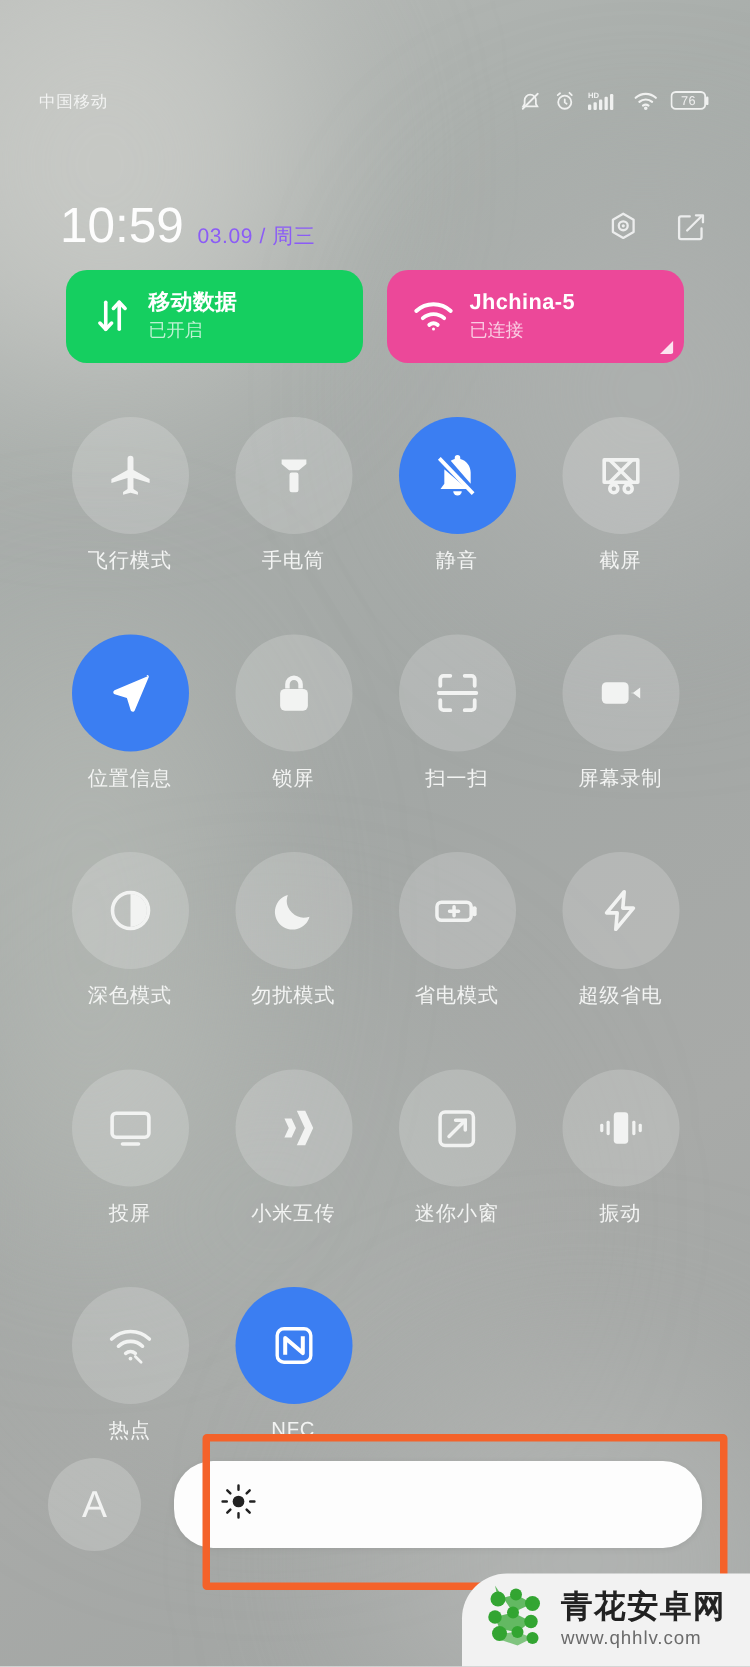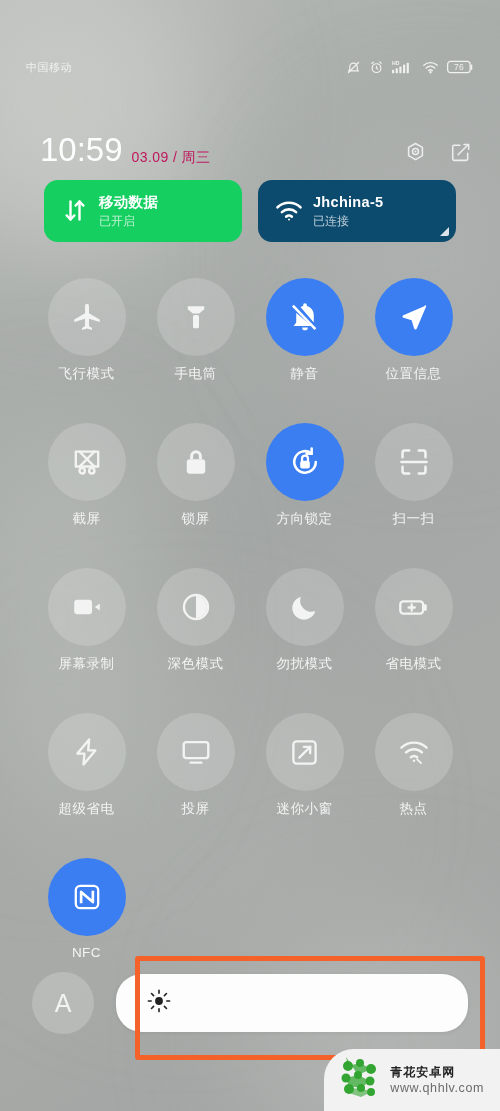--- a/index.html
+++ b/index.html
@@ -45,21 +45,21 @@
   
   .clockrow {
     position: absolute; top: 112px; left: 0; right: 0; height: 60px;
     display: flex; align-items: flex-end; padding: 0 28px 0 40px;
   }
   .time {
     font-size: 33px; line-height: 44px; color: #fdfdfd;
     font-weight: 300; letter-spacing: 0px;
   }
   .date {
-    font-size: 14px; color: #be185d; margin-left: 9px; margin-bottom: 5px;
+    font-size: 14px; color: #8b5cf6; margin-left: 9px; margin-bottom: 5px;
     letter-spacing: .4px;
   }
   .clock-actions { margin-left: auto; display: flex; align-items: center; gap: 22px; margin-bottom: 4px; }
 
   
   .cards {
     position: absolute; top: 180px; left: 44px; right: 44px;
     display: flex; gap: 16px;
   }
   .card {
@@ -125,21 +125,21 @@
   }
 
   
   .watermark {
     position: absolute; right: 0; bottom: 0;
     height: 62px; padding: 0 16px 0 14px;
     background: #f2f2f2; border-top-left-radius: 30px;
     display: flex; align-items: center; gap: 10px;
   }
   .wm-text { display: flex; flex-direction: column; line-height: 1; }
-  .wm-title { font-size: 12px; font-weight: 700; color: #222; letter-spacing: 1px; }
+  .wm-title { font-size: 21px; font-weight: 700; color: #222; letter-spacing: 1px; }
   .wm-url { font-size: 12.5px; color: #6b6b6b; margin-top: 4px; letter-spacing: .6px; }
 </style>
 </head>
 <body>
 
 <div class="bg-blob blob-a"></div>
 <div class="bg-blob blob-b"></div>
 <div class="bg-blob blob-c"></div>
 <div class="bg-blob blob-d"></div>
 <div class="bg-blob blob-e"></div>
@@ -221,21 +221,21 @@
           <path d="M15.5 21.5v-18"></path>
             <path d="M11.6 7.6l3.9-4.1 3.9 4.1"></path>
         </svg>
       </span>
       <span class="card-text">
         <span class="card-title">移动数据</span><br>
         <span class="card-sub">已开启</span>
       </span>
     </div>
 
-    <div class="card" style="background:#0c4a6e">
+    <div class="card" style="background:#ec4899">
       <span class="card-ico">
         <svg width="28" height="22" viewBox="0 0 28 22" fill="none" stroke="#fff" stroke-width="2.6" stroke-linecap="round">
           <path d="M2.5 7.3a17 17 0 0 1 23 0"></path>
           <path d="M6.9 12.1a10.7 10.7 0 0 1 14.2 0"></path>
           <path d="M11.2 16.6a4.6 4.6 0 0 1 5.6 0"></path>
           <circle cx="14" cy="19.4" r="1" fill="#fff" stroke="none"></circle>
         </svg>
       </span>
       <span class="card-text">
         <span class="card-title">Jhchina-5</span><br>
@@ -278,69 +278,56 @@
             <path d="M5.8 9.3v6.6L4 18.3h12.6L5.9 9.2z"></path>
             <path d="M10 19.4a2 2 0 0 0 4 0z"></path>
             <path d="M4.1 3.3L20 19.9l-1.3 1.3L2.8 4.6z"></path>
           </svg>
         </span>
       </div>
       <div class="tile-label">静音</div>
     </div>
 
     <div class="tile">
-      <div class="tile-circle on-blue">
-        <span>
-          <svg width="32" height="32" viewBox="0 0 24 24" fill="#fff">
-            <path d="M20.6 3.6L4 10.6c-.9.4-.8 1.7.1 2l6.1 1.9 1.9 6.1c.3.9 1.6 1 2 .1l7-16.6c.3-.7-.4-1.4-1.1-1z"></path>
-          </svg>
-        </span>
-      </div>
-      <div class="tile-label">位置信息</div>
-    </div>
-
-    <div class="tile">
       <div class="tile-circle">
         <span>
           <svg width="32" height="32" viewBox="0 0 24 24" fill="none" stroke="#f2f3f2" stroke-width="1.8" stroke-linecap="round" stroke-linejoin="round">
             <path d="M3.6 4.2h16.8v11.2H3.6z"></path>
             <path d="M6.4 4.2l11.2 11.2M17.6 4.2L6.4 15.4"></path>
             <circle cx="8.4" cy="18.6" r="2"></circle>
             <circle cx="15.6" cy="18.6" r="2"></circle>
           </svg>
         </span>
       </div>
       <div class="tile-label">截屏</div>
     </div>
 
     <div class="tile">
+      <div class="tile-circle on-blue">
+        <span>
+          <svg width="32" height="32" viewBox="0 0 24 24" fill="#fff">
+            <path d="M20.6 3.6L4 10.6c-.9.4-.8 1.7.1 2l6.1 1.9 1.9 6.1c.3.9 1.6 1 2 .1l7-16.6c.3-.7-.4-1.4-1.1-1z"></path>
+          </svg>
+        </span>
+      </div>
+      <div class="tile-label">位置信息</div>
+    </div>
+
+    <div class="tile">
       <div class="tile-circle">
         <span>
           <svg width="30" height="30" viewBox="0 0 24 24" fill="#f2f3f2">
             <path d="M12 2.6a4.7 4.7 0 0 0-4.7 4.7v2.3h2.4V7.3a2.3 2.3 0 0 1 4.6 0v2.3h2.4V7.3A4.7 4.7 0 0 0 12 2.6z"></path>
             <rect x="4.6" y="9.8" width="14.8" height="11.6" rx="2.6"></rect>
           </svg>
         </span>
       </div>
       <div class="tile-label">锁屏</div>
     </div>
 
-    <div class="tile">
-      <div class="tile-circle on-blue">
-        <span>
-          <svg width="34" height="34" viewBox="0 0 24 24" fill="none" stroke="#fff" stroke-width="1.8" stroke-linecap="round">
-            <path d="M19.6 12a7.6 7.6 0 1 1-3.3-6.3"></path>
-            <path d="M16.7 2.5v3.6h-3.6"></path>
-            <path d="M9.9 11.1V9.6a2.1 2.1 0 0 1 4.2 0v1.5" stroke-width="1.6"></path>
-            <rect x="8.6" y="11.1" width="6.8" height="5.4" rx="1.4" fill="#fff" stroke="none"></rect>
-          </svg>
-        </span>
-      </div>
-      <div class="tile-label">方向锁定</div>
-    </div>
 
     <div class="tile">
       <div class="tile-circle">
         <span>
           <svg width="32" height="32" viewBox="0 0 24 24" fill="none" stroke="#f2f3f2" stroke-width="1.9" stroke-linecap="round">
             <path d="M3.4 8.4V5a1.6 1.6 0 0 1 1.6-1.6h3.4"></path>
             <path d="M20.6 8.4V5A1.6 1.6 0 0 0 19 3.4h-3.4"></path>
             <path d="M3.4 15.6V19A1.6 1.6 0 0 0 5 20.6h3.4"></path>
             <path d="M20.6 15.6V19a1.6 1.6 0 0 1-1.6 1.6h-3.4"></path>
             <path d="M2.6 12h18.8"></path>
@@ -415,34 +402,59 @@
         <span>
           <svg width="32" height="32" viewBox="0 0 24 24" fill="none" stroke="#f2f3f2" stroke-width="1.8" stroke-linecap="round">
             <rect x="2.8" y="4.6" width="18.4" height="12" rx="2"></rect>
             <path d="M8 20h8"></path>
           </svg>
         </span>
       </div>
       <div class="tile-label">投屏</div>
     </div>
 
+    <div class="tile">
+      <div class="tile-circle">
+        <span>
+          <svg width="32" height="32" viewBox="0 0 24 24" fill="#f2f3f2">
+            <path d="M13.4 3.4h4.2l4 8.6-4 8.6h-4.2l4-8.6z"></path>
+            <path d="M7.2 7.2h3.6l2.2 4.8-2.2 4.8H7.2l2.2-4.8z"></path>
+          </svg>
+        </span>
+      </div>
+      <div class="tile-label">小米互传</div>
+    </div>
 
     <div class="tile">
       <div class="tile-circle">
         <span>
           <svg width="31" height="31" viewBox="0 0 24 24" fill="none" stroke="#f2f3f2" stroke-width="1.8" stroke-linecap="round">
             <rect x="3.4" y="3.4" width="17.2" height="17.2" rx="2.6"></rect>
             <path d="M16.4 7.6L8 16"></path>
             <path d="M16.4 12.6v-5h-5"></path>
           </svg>
         </span>
       </div>
       <div class="tile-label">迷你小窗</div>
     </div>
 
+    <div class="tile">
+      <div class="tile-circle">
+        <span>
+          <svg width="34" height="34" viewBox="0 0 24 24" fill="#f2f3f2">
+            <rect x="8.6" y="4.6" width="6.8" height="14.8" rx="1.6"></rect>
+            <rect x="5.2" y="8.6" width="1.5" height="6.8" rx="0.7"></rect>
+            <rect x="2.2" y="10" width="1.5" height="4" rx="0.7"></rect>
+            <rect x="17.3" y="8.6" width="1.5" height="6.8" rx="0.7"></rect>
+            <rect x="20.3" y="10" width="1.5" height="4" rx="0.7"></rect>
+          </svg>
+        </span>
+      </div>
+      <div class="tile-label">振动</div>
+    </div>
 
     <div class="tile">
       <div class="tile-circle">
         <span>
           <svg width="32" height="28" viewBox="0 0 28 22" fill="none" stroke="#f2f3f2" stroke-width="2.1" stroke-linecap="round">
             <path d="M3 7.2a16 16 0 0 1 22 0"></path>
             <path d="M7 11.4a10.2 10.2 0 0 1 14 0"></path>
             <path d="M11.2 15.6a4.4 4.4 0 0 1 5.6 0"></path>
             <circle cx="14" cy="18.6" r="1.1" fill="#f2f3f2" stroke="none"></circle>
             <path d="M16.8 17.4l3.4 3.4" stroke-width="1.6"></path>

